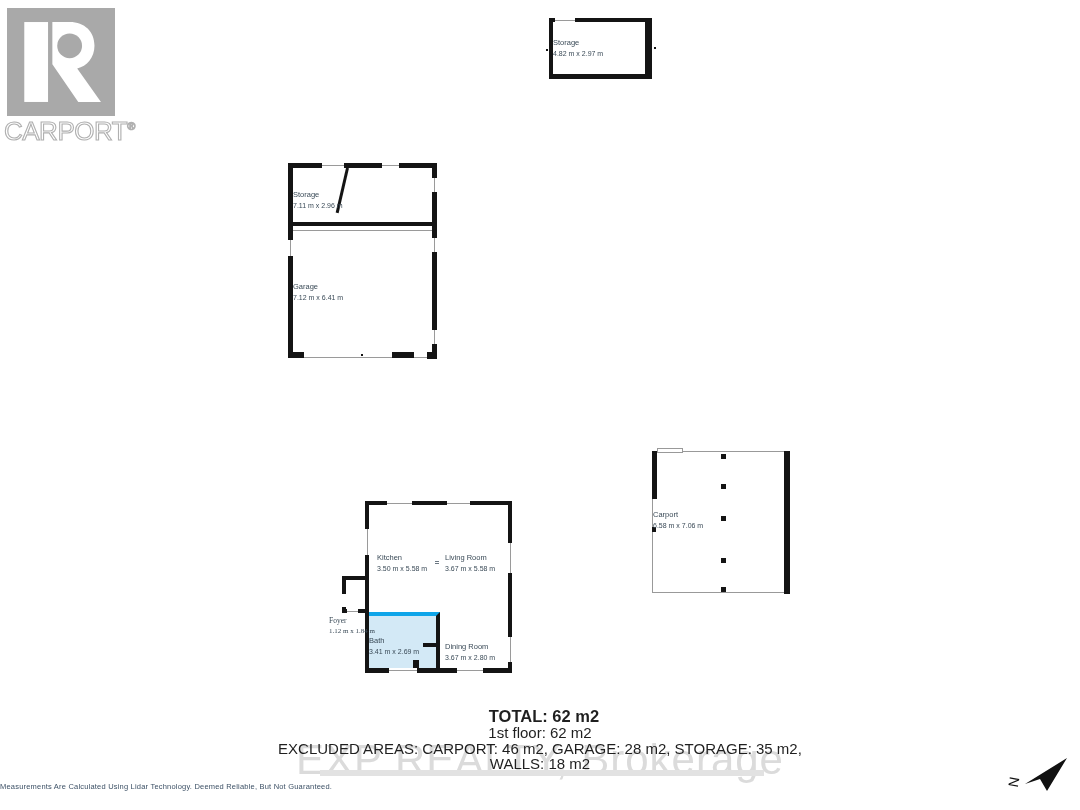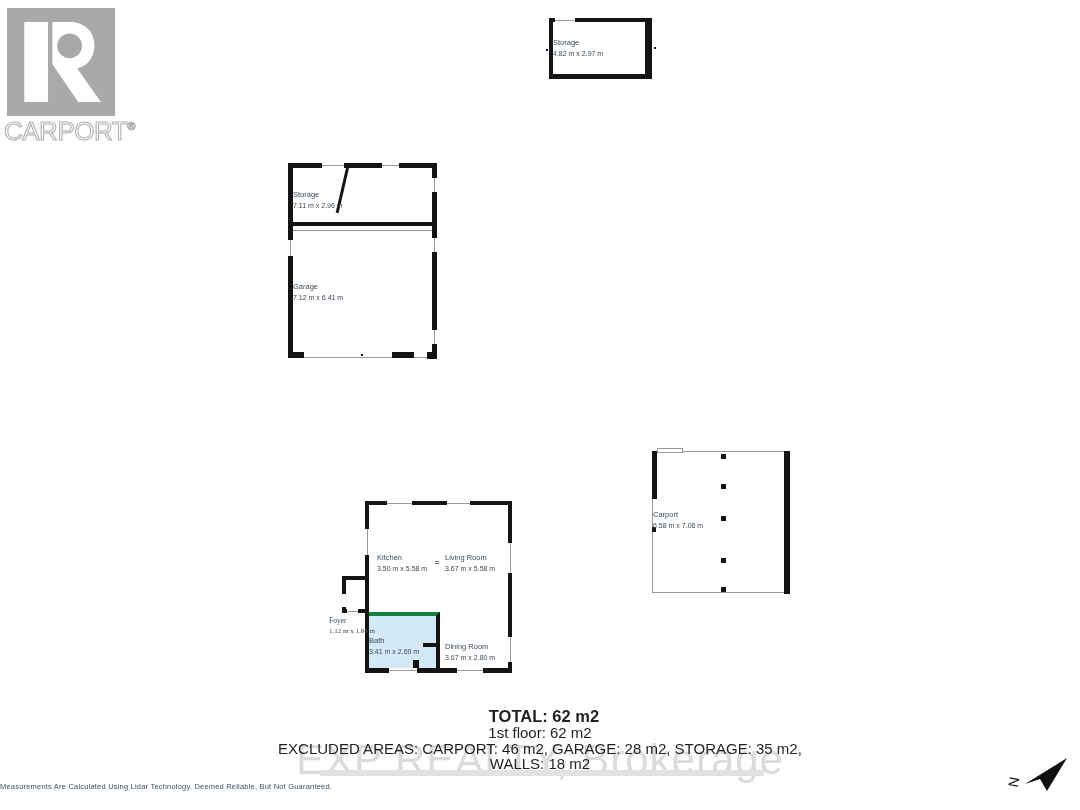--- a/index.html
+++ b/index.html
@@ -26,21 +26,21 @@
 
   #garage-building { left:288px; top:163px; width:149px; height:194px;
      border:5px solid #141414; border-bottom:none; }
 
   #main-floor { left:365px; top:501px; width:147px; height:172px;
      border:4px solid #141414; border-bottom-width:5px; }
 
   #foyer-room { left:342px; top:576px; width:27px; height:37px; border:4px solid #141414; background:#fff; position:absolute; }
 
   #bath-room { position:absolute; left:0; top:107px; width:71px; height:56px;
-     background:#d3e9f6; border-top:4px solid #15803d; border-right:4px solid #141414; }
+     background:#d3e9f6; border-top:4px solid #0ea5e9; border-right:4px solid #141414; }
 
   #carport { left:652px; top:451px; width:138px; height:142px; border:1px solid #999; }
   .post { position:absolute; width:5px; height:5px; background:#141414; z-index:2; }
 
   .equals-mark { position:absolute; width:4px; height:3px; border-top:1px solid #6b7782; border-bottom:1px solid #6b7782; }
   .dot { position:absolute; width:2px; height:2px; background:#141414; }
 
   
   #logo { position:absolute; left:7px; top:8px; width:120px; }
   #logo-word { position:absolute; left:-3px; top:108px; font-size:26px; letter-spacing:-0.5px;

